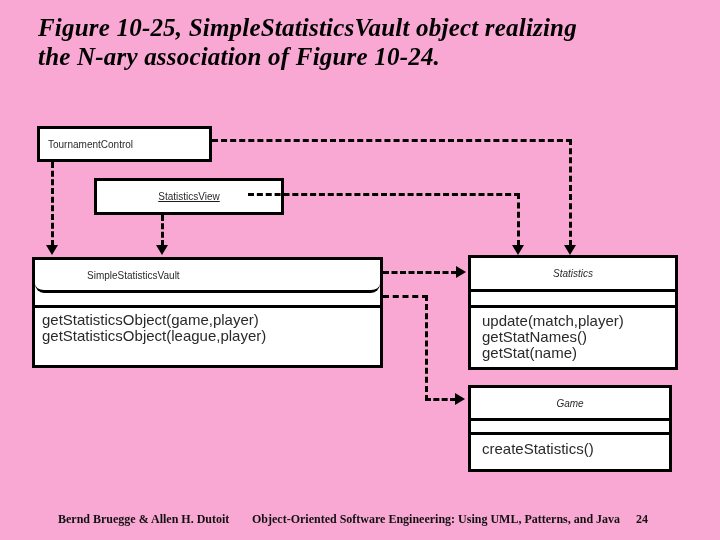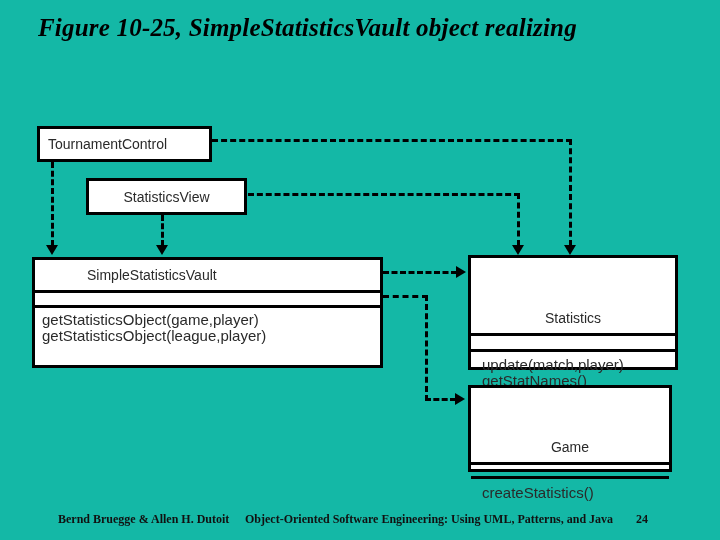--- a/index.html
+++ b/index.html
@@ -1,67 +1,68 @@
 <!DOCTYPE html>
 <html><head>
 <meta charset="utf-8">
 <style>
   html,body{margin:0;padding:0;background:#888;}
   .slide{
-    position:relative;width:720px;height:540px;background:#14b8a6;
+    position:relative;width:720px;height:540px;background:#f9a8d4;
     font-family:"Liberation Sans",sans-serif;overflow:hidden;color:#1c1c1c;
   }
   .title{
     position:absolute;left:38px;top:13px;width:640px;
     font-family:"Liberation Serif",serif;font-style:italic;font-weight:bold;
     font-size:25px;line-height:29px;color:#000;letter-spacing:0.2px;
   }
   .cbox{
     position:absolute;border:3px solid #000;background:#fff;box-sizing:border-box;
   }
   .cbox .cname{
-    display:flex;align-items:center;font-size:14px;box-sizing:border-box;color:#2a2a2a;
+    display:flex;align-items:center;font-size:10px;box-sizing:border-box;color:#2a2a2a;
   }
   .three .cname{border-bottom:3px solid #000;}
   .three .cattrs{border-bottom:3px solid #000;box-sizing:border-box;}
   .three .cops{font-size:15px;line-height:16px;box-sizing:border-box;color:#2a2a2a;}
   .centered{justify-content:center;}
-  .italic{margin-top:44px;}
+  .italic{font-style:italic;}
   .hline{position:absolute;height:0;border-top:3px dashed #000;}
   .vline{position:absolute;width:0;border-left:3px dashed #000;}
   .arr-down{position:absolute;width:0;height:0;
     border-left:6px solid transparent;border-right:6px solid transparent;
     border-top:10px solid #000;}
   .arr-right{position:absolute;width:0;height:0;
     border-top:6px solid transparent;border-bottom:6px solid transparent;
     border-left:10px solid #000;}
   .footer-item{
     position:absolute;top:512px;font-family:"Liberation Serif",serif;
     font-size:12px;font-weight:bold;color:#111;white-space:nowrap;
   }
 </style>
 </head>
 <body>
 
 <div class="slide">
 
   <div class="title">
     <div>Figure 10-25, SimpleStatisticsVault object realizing</div>
+    <div>the N-ary association of Figure 10-24.</div>
   </div>
 
   <div class="cbox" style="left:37px;top:126px;width:175px;height:36px;">
     <div class="cname" style="height:100%;padding-left:8px;">TournamentControl</div>
   </div>
 
-  <div class="cbox" style="left:86px;top:178px;width:161px;height:37px;">
+  <div class="cbox" style="left:94px;top:178px;width:190px;height:37px;text-decoration:underline;">
     <div class="cname centered" style="height:100%;">StatisticsView</div>
   </div>
 
   <div class="cbox three" style="left:32px;top:257px;width:351px;height:111px;">
-    <div class="cname" style="height:33px;padding-left:52px;">SimpleStatisticsVault</div>
+    <div class="cname" style="height:33px;padding-left:52px;border-radius:9px;">SimpleStatisticsVault</div>
     <div class="cattrs" style="height:15px;"></div>
     <div class="cops" style="padding:4px 2px 0 7px;">
       <div>getStatisticsObject(game,player)</div>
       <div>getStatisticsObject(league,player)</div>
     </div>
   </div>
 
   <div class="cbox three" style="left:468px;top:255px;width:210px;height:115px;">
     <div class="cname centered italic" style="height:34px;">Statistics</div>
     <div class="cattrs" style="height:16px;"></div>
@@ -96,16 +97,16 @@
 
   <div class="hline" style="left:383px;top:271px;width:74px;"></div>
   <div class="arr-right" style="left:456px;top:266px;"></div>
 
   <div class="hline" style="left:383px;top:295px;width:45px;"></div>
   <div class="vline" style="left:425px;top:295px;height:106px;"></div>
   <div class="hline" style="left:425px;top:398px;width:31px;"></div>
   <div class="arr-right" style="left:455px;top:393px;"></div>
 
   <div class="footer-item" style="left:58px;">Bernd Bruegge &amp; Allen H. Dutoit</div>
-  <div class="footer-item" style="left:245px;">Object-Oriented Software Engineering: Using UML, Patterns, and Java</div>
+  <div class="footer-item" style="left:252px;">Object-Oriented Software Engineering: Using UML, Patterns, and Java</div>
   <div class="footer-item" style="left:636px;">24</div>
 
 </div>
 
 </body></html>

